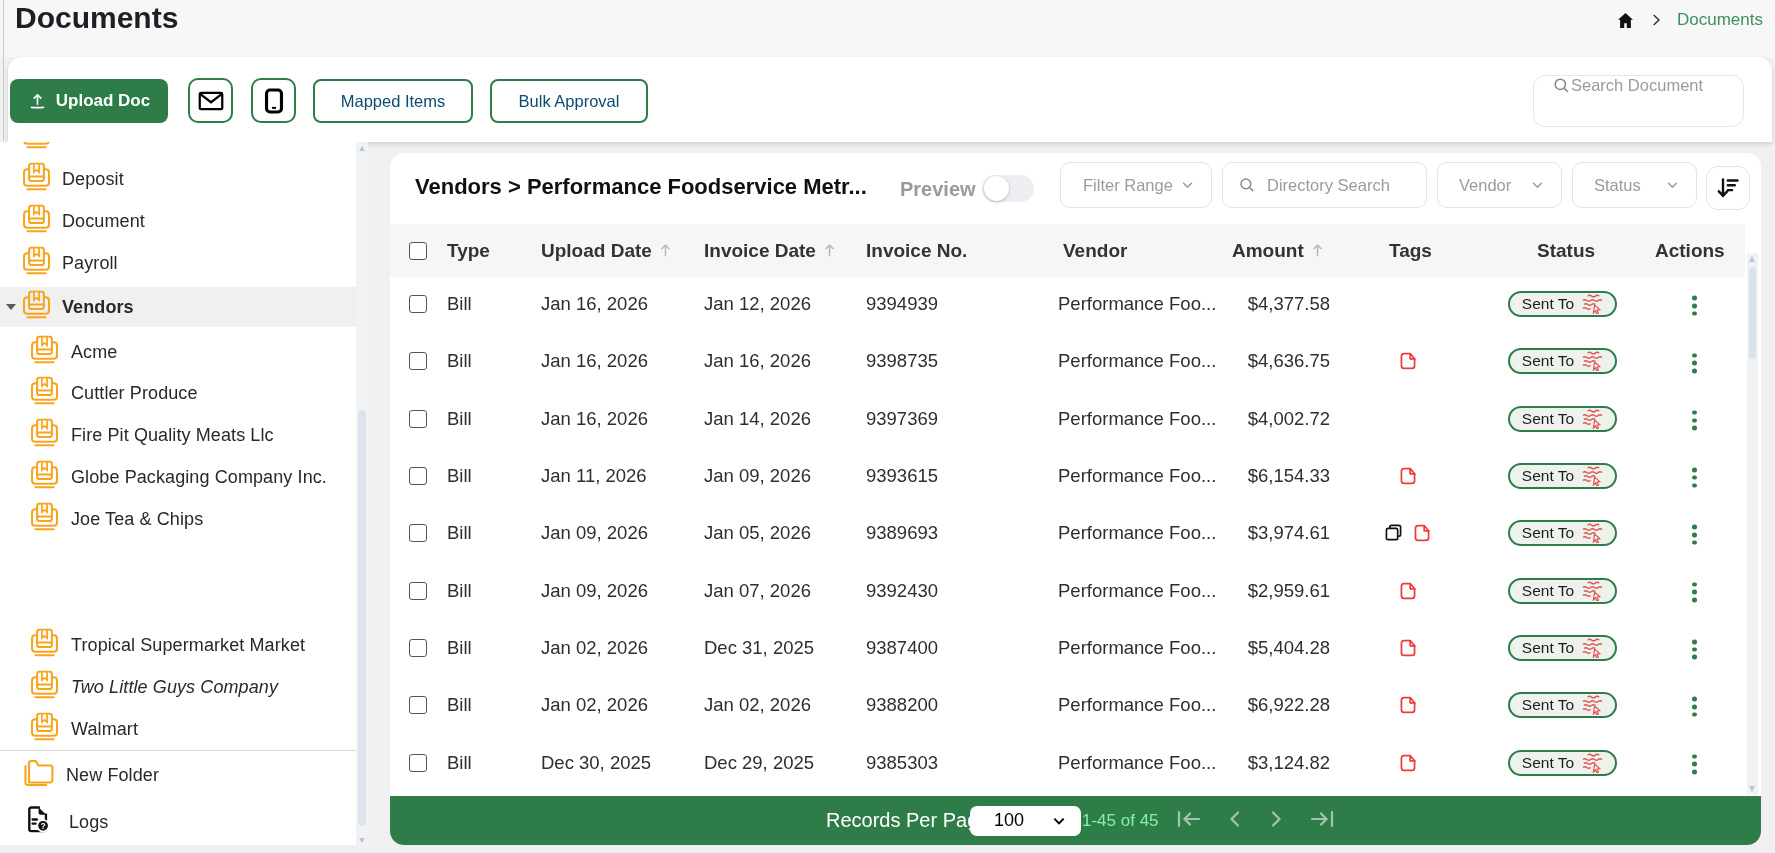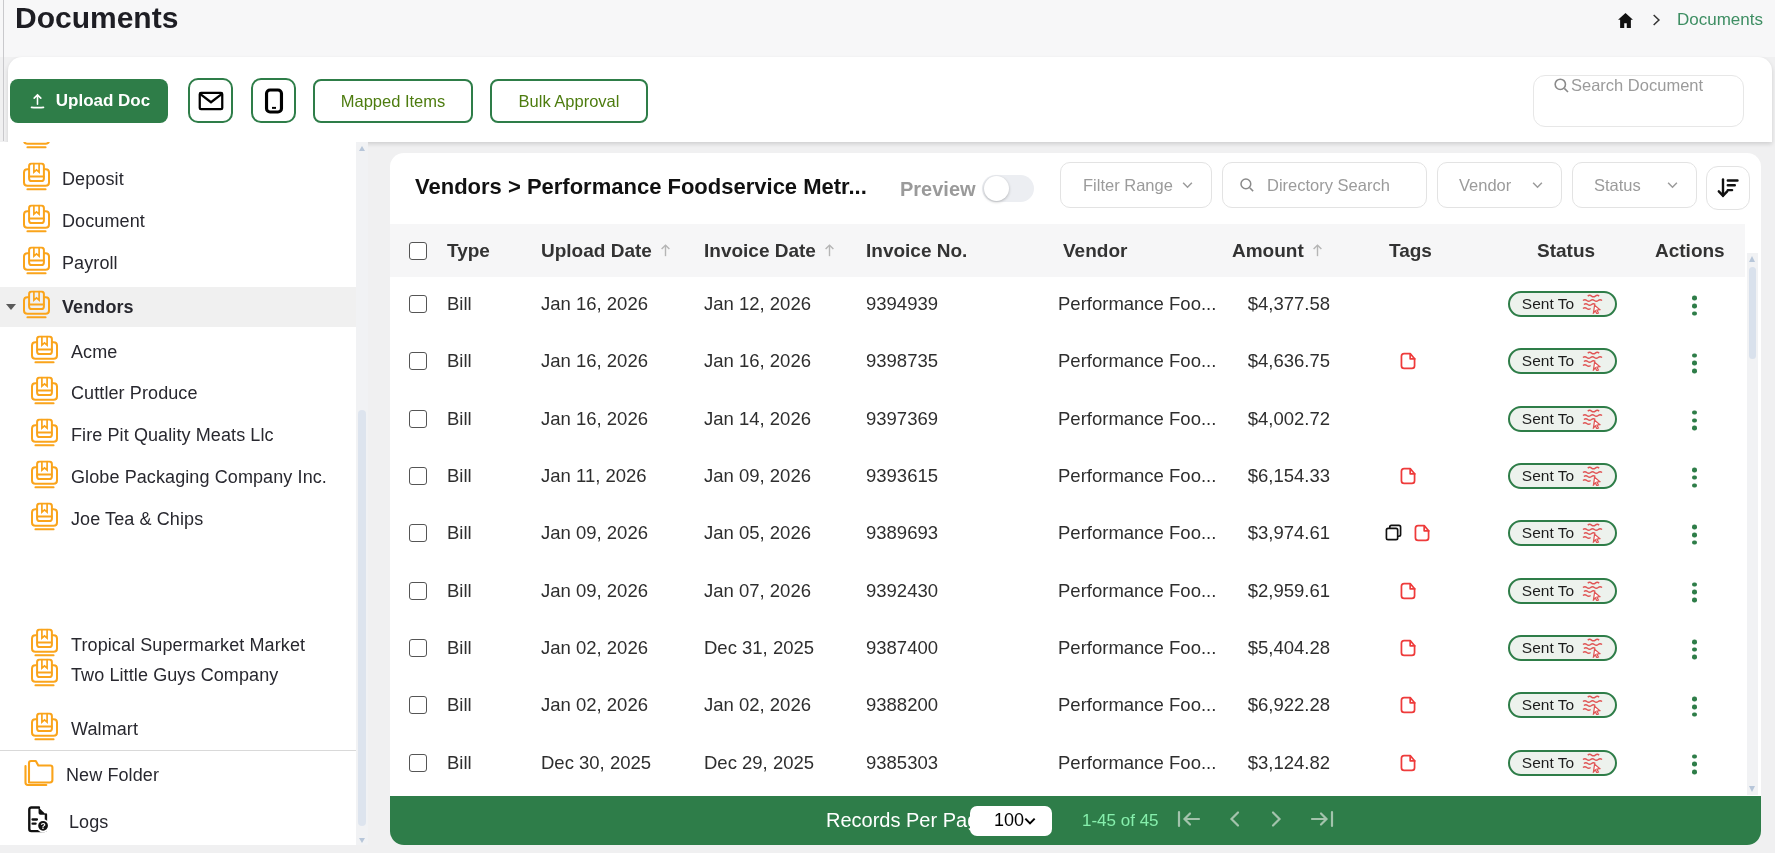--- a/index.html
+++ b/index.html
@@ -10,21 +10,21 @@
   .topstrip { position:absolute; left:0; top:0; width:1775px; height:57px; background:#f7f7f8; }
   .leftline { position:absolute; left:3px; top:0; width:1px; height:141px; background:#c9c9cc; }
   h1.title { position:absolute; left:15px; top:1px; font-size:30px; font-weight:700; color:#1e1e24; letter-spacing:0px; }
   .crumb { position:absolute; top:9px; right:12px; height:22px; display:flex; align-items:center; gap:14px; }
   .crumb .doc { color:#3e8e63; font-size:17px; }
 
   
   .toolbar { position:absolute; left:8px; top:57px; width:1764px; height:85px; background:#fff; border-radius:14px 14px 0 0; box-shadow:0 2px 4px rgba(0,0,0,0.14); }
   .btn-upload { position:absolute; left:10px; top:79px; width:158px; height:44px; background:#2e7d48; border-radius:8px; color:#fff; font-size:17px; font-weight:700; display:flex; align-items:center; justify-content:center; gap:9px; }
   .iconbtn { position:absolute; top:78px; width:45px; height:45px; background:#fff; border:2px solid #2e7d48; border-radius:10px; display:flex; align-items:center; justify-content:center; }
-  .btn-outline { position:absolute; top:79px; height:44px; background:#fff; border:2px solid #2e7d48; border-radius:8px; color:#4d7c0f; font-size:16.5px; display:flex; align-items:center; justify-content:center; }
+  .btn-outline { position:absolute; top:79px; height:44px; background:#fff; border:2px solid #2e7d48; border-radius:8px; color:#0c4a6e; font-size:16.5px; display:flex; align-items:center; justify-content:center; }
   .searchbox { position:absolute; top:75px; left:1533px; width:211px; height:52px; background:#fff; border:1px solid #e7e7e7; border-radius:12px; display:flex; align-items:flex-start; padding-left:18px; gap:0; }
   .searchbox span { color:#9b9b9b; font-size:16.5px; }
 
   
   .sidebar { position:absolute; left:0; top:142px; width:358px; height:703px; background:#fff; overflow:hidden; }
   .sitem { position:absolute; left:0; width:358px; height:40px; display:flex; align-items:center; color:#28282f; font-size:18px; letter-spacing:0.1px; }
   .sitem .ic { position:absolute; left:23px; top:50%; transform:translateY(-50%); }
   .sitem.sub .ic { left:31px; }
   .sitem .lbl { position:absolute; left:62px; }
   .sitem.sub .lbl { left:71px; }
@@ -59,21 +59,21 @@
   .thead .cbp { position:absolute; left:19px; top:50%; transform:translateY(-50%); }
 
   .pill { position:absolute; left:1118px; top:50%; transform:translateY(-50%); width:109px; height:26px; background:#edf2ed; border:2px solid #2e7d48; border-radius:13px; display:flex; align-items:center; justify-content:center; gap:8px; }
   .pill b { font-size:15.5px; font-weight:400; color:#1c1c1c; }
   .dots { position:absolute; left:1302px; top:50%; transform:translateY(-50%); width:4px; }
   .dots i { display:block; width:4.6px; height:4.6px; border-radius:50%; background:#2e7d48; margin:3.1px 0 0 0; }
 
   
   .cfoot { position:absolute; left:0; bottom:0; width:1371px; height:49px; background:#2e7d49; border-radius:0 0 14px 14px; display:flex; align-items:center; }
   .cfoot .rpp { position:absolute; left:436px; color:#fff; font-size:20px; }
-  .cfoot .psel { position:absolute; left:580px; width:82px; height:30px; background:#fff; border-radius:7px; display:flex; align-items:center; }
+  .cfoot .psel { position:absolute; left:580px; width:111px; height:30px; background:#fff; border-radius:7px; display:flex; align-items:center; }
   .cfoot .psel b { position:absolute; left:24px; font-size:18px; font-weight:400; color:#000; }
   .cfoot .range { position:absolute; left:692px; color:#86efac; font-size:17px; }
   .pgi { position:absolute; top:50%; transform:translateY(-50%); }
 
   
   .tbar { position:absolute; left:1747px; top:253px; width:11px; height:542px; background:#f1f2f4; }
   .tbar .thumb { position:absolute; left:2px; top:14px; width:7px; height:92px; background:#d9e1ec; border-radius:4px; }
   .tbar .arr-up { position:absolute; left:2px; top:3px; width:0; height:0; border-left:3.5px solid transparent; border-right:3.5px solid transparent; border-bottom:6px solid #b7c6d9; }
   .tbar .arr-dn { position:absolute; left:2px; bottom:3px; width:0; height:0; border-left:3.5px solid transparent; border-right:3.5px solid transparent; border-top:6px solid #b7c6d9; }
 
@@ -259,21 +259,21 @@
           <g fill="none" stroke="#faa41b" stroke-width="2" stroke-linecap="round">
             <path d="M5.9 6.7H4.4Q1 6.7 1 10.1v9.8q0 3.4 3.4 3.4h18.2q3.4 0 3.4-3.4v-9.8q0-3.4-3.4-3.4h-1.5"></path>
             <rect x="6.1" y="1" width="14.8" height="17.5" rx="2.6"></rect>
             <path d="M6.3 14.1h14.4"></path>
             <path d="M10.9 1.2v8.4l2.6-2.2 2.6 2.2V1.2" stroke-width="1.7"></path>
             <path d="M4.5 26.9h18" stroke-width="2.1"></path>
           </g>
         </svg></span>
       <span class="lbl">Tropical Supermarket Market</span>
     </div>
-    <div class="sitem sub " style="top:513px; ">
+    <div class="sitem sub " style="top:525px;font-style:italic; ">
       <span class="ic"><svg width="27" height="28" viewBox="0 0 27 28">
           <g fill="none" stroke="#faa41b" stroke-width="2" stroke-linecap="round">
             <path d="M5.9 6.7H4.4Q1 6.7 1 10.1v9.8q0 3.4 3.4 3.4h18.2q3.4 0 3.4-3.4v-9.8q0-3.4-3.4-3.4h-1.5"></path>
             <rect x="6.1" y="1" width="14.8" height="17.5" rx="2.6"></rect>
             <path d="M6.3 14.1h14.4"></path>
             <path d="M10.9 1.2v8.4l2.6-2.2 2.6 2.2V1.2" stroke-width="1.7"></path>
             <path d="M4.5 26.9h18" stroke-width="2.1"></path>
           </g>
         </svg></span>
       <span class="lbl">Two Little Guys Company</span>

